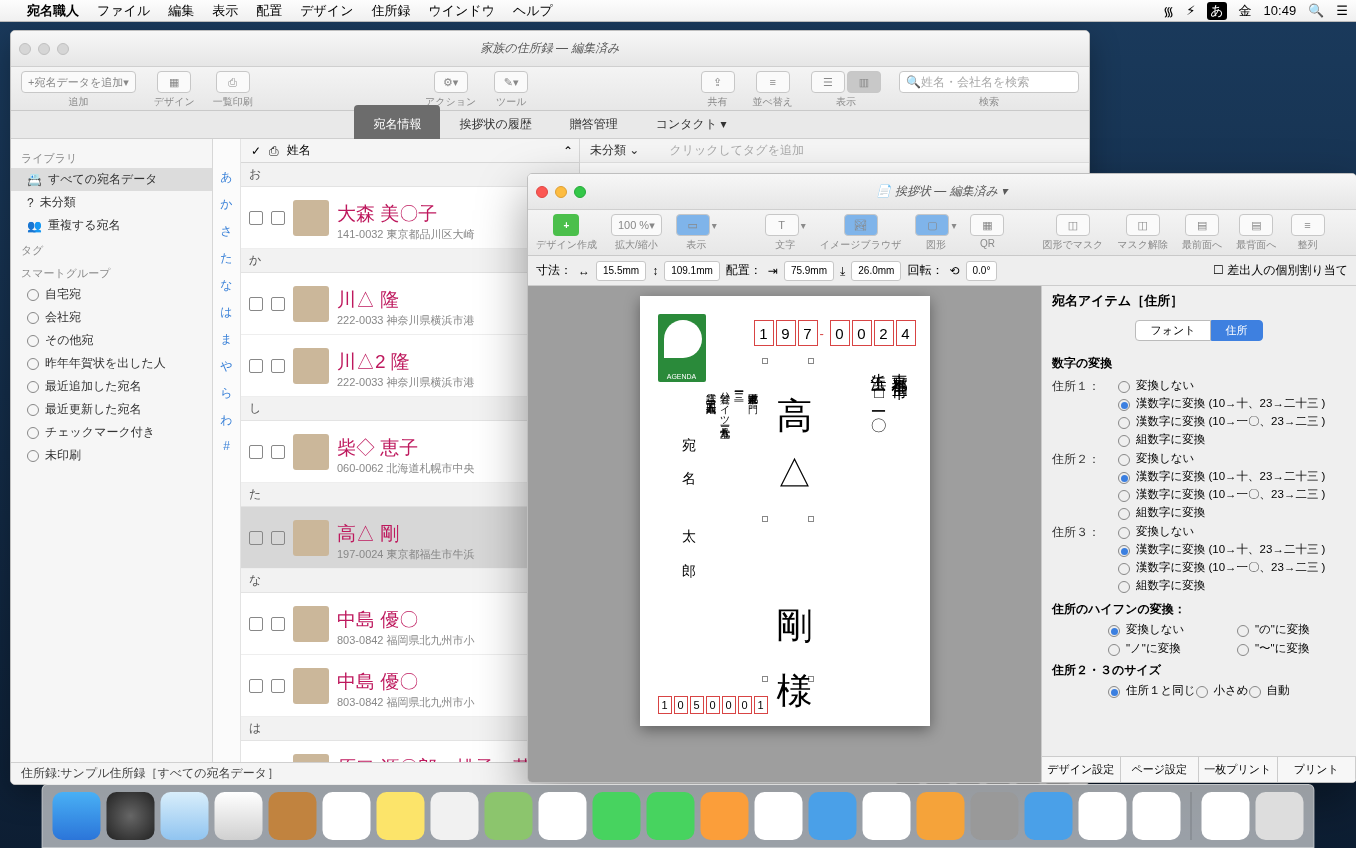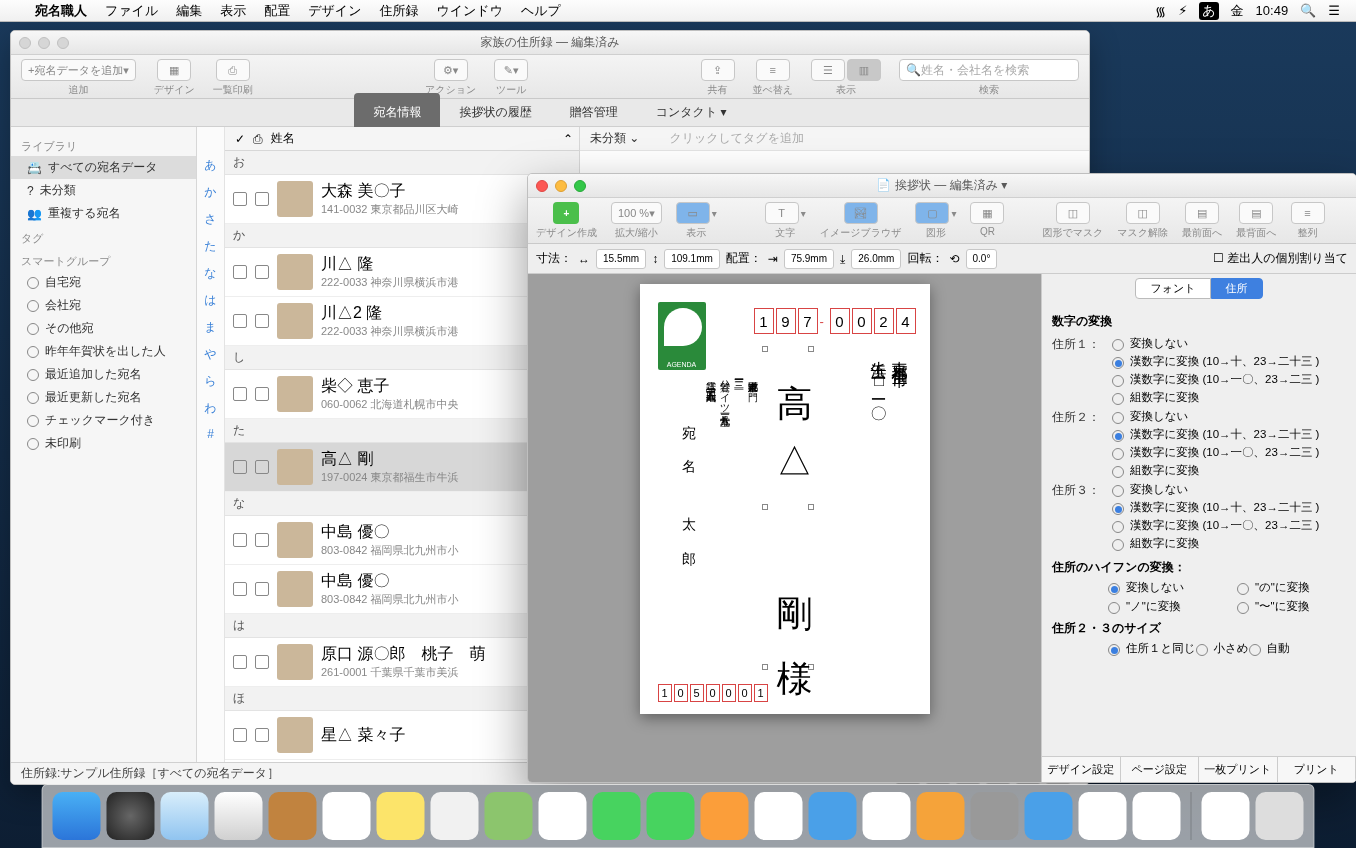--- a/index.html
+++ b/index.html
@@ -1,53 +1,53 @@
 <!DOCTYPE html>
 <html><head>
   <meta charset="utf-8">
   <style>
     * { margin:0; padding:0; box-sizing:border-box; font-family:-apple-system,"Hiragino Kaku Gothic Pro","Hiragino Sans",sans-serif; }
     body { width:1356px; height:848px; overflow:hidden; background:linear-gradient(180deg,#1a3a5c 0%,#0d1e33 100%); position:relative; font-size:13px; }
     
-    .menubar { height:22px; background:linear-gradient(#fdfdfd,#f0f0f0); display:flex; align-items:center; padding:0 16px; border-bottom:1px solid #bbb; position:relative; z-index:100; }
+    .menubar { height:22px; background:linear-gradient(#fdfdfd,#f0f0f0); display:flex; align-items:center; padding:0 8px; border-bottom:1px solid #bbb; position:relative; z-index:100; }
     .menubar .apple { font-size:14px; margin-right:10px; }
     .menubar .item { padding:0 9px; font-size:13px; }
     .menubar .app { font-weight:700; }
     .menubar .right { margin-left:auto; display:flex; align-items:center; gap:12px; font-size:13px; }
     
     .win { position:absolute; top:30px; left:10px; width:1080px; height:755px; background:#efefef; border:1px solid #bfbfbf; border-radius:5px; box-shadow:0 10px 30px rgba(0,0,0,.3); overflow:hidden; display:flex; flex-direction:column; }
-    .titlebar { height:24px; background:linear-gradient(#f7f7f7,#e6e6e6); border-bottom:1px solid #cfcfcf; display:flex; align-items:center; justify-content:center; font-size:12px; color:#5a5a5a; position:relative; }
+    .titlebar { height:36px; background:linear-gradient(#f7f7f7,#e6e6e6); border-bottom:1px solid #cfcfcf; display:flex; align-items:center; justify-content:center; font-size:12px; color:#5a5a5a; position:relative;font-style:italic; }
     .tlights { position:absolute; left:8px; display:flex; gap:7px; }
     .tlights span { width:12px; height:12px; border-radius:50%; background:#d6d6d6; border:1px solid #c0c0c0; }
     .toolbar { height:44px; background:linear-gradient(#f4f4f4,#e7e7e7); border-bottom:1px solid #c9c9c9; display:flex; align-items:flex-start; padding:4px 10px 0; gap:18px; }
     .tbtn { display:flex; flex-direction:column; align-items:center; color:#8a8a8a; font-size:10px; gap:2px; }
     .tbtn .ic { height:22px; display:flex; align-items:center; gap:2px; }
     .ibox { width:34px; height:22px; border:1px solid #c7c7c7; border-radius:4px; background:#fafafa; display:flex; align-items:center; justify-content:center; color:#888; font-size:11px; }
     .ibox.wide{width:auto;padding:0 6px;}
     .searchbox { margin-left:auto; width:180px; height:22px; border:1px solid #c7c7c7; border-radius:4px; background:#fff; display:flex; align-items:center; padding:0 6px; color:#aaa; font-size:12px; }
     .tabs { height:28px; background:#e9e9e9; border-bottom:1px solid #cfcfcf; display:flex; align-items:center; justify-content:center; gap:0; }
     .tab { padding:10px 18px; font-size:12px; color:#333; border:1px solid transparent; border-radius:4px; }
     .tab.active { background:#6c6c6c; color:#fff; }
     .body { display:flex; flex:1; overflow:hidden; }
-    .sidebar { width:186px; background:#f6f6f6; border-right:1px solid #d7d7d7; padding:6px 0; font-size:12px; overflow:auto; }
+    .sidebar { width:202px; background:#f6f6f6; border-right:1px solid #d7d7d7; padding:6px 0; font-size:12px; overflow:auto; }
     .sidebar .hdr { color:#8a8a8a; font-size:11px; padding:6px 10px 2px; }
     .sidebar .row { padding:3px 10px 3px 16px; display:flex; align-items:center; gap:6px; color:#333; }
     .sidebar .row.sel { background:#dcdcdc; }
     .gear { display:inline-block; width:12px; height:12px; border:1.2px solid #888; border-radius:50%; position:relative; }
     .list { flex:1; display:flex; overflow:hidden; }
     .kana { width:28px; background:#fbfbfb; border-right:1px solid #e3e3e3; display:flex; flex-direction:column; align-items:center; padding-top:30px; gap:10px; font-size:12px; color:#3b82d8; }
     .contacts { flex:1; overflow:auto; background:#fff; }
     .listhdr { height:24px; display:flex; align-items:center; border-bottom:1px solid #d7d7d7; font-size:12px; background:#f5f5f5; padding:0 6px; }
     .listhdr .col { padding:0 4px; }
     .grp { background:#f2f2f2; border-bottom:1px solid #e3e3e3; padding:3px 8px; font-size:12px; color:#555; }
     .crow { display:flex; align-items:center; border-bottom:1px solid #eee; padding:6px 8px; gap:8px; font-size:12px; }
     .crow.sel { background:#d7d7d7; }
     .chk { width:14px; height:14px; border:1.2px solid #888; border-radius:2px; }
     .avat { width:36px; height:36px; background:#cbb79a; border-radius:3px; }
-    .cname { font-size:16px; color:#000000; }
+    .cname { font-size:19px; color:#be185d;margin-top:8px; }
     .caddr { font-size:11px; color:#888; }
     .rightcol { width:510px; border-left:1px solid #d7d7d7; background:#fff; }
     .rightcol .taghdr { height:24px; display:flex; align-items:center; padding:0 10px; font-size:12px; color:#333; border-bottom:1px solid #e3e3e3; background:#f5f5f5; gap:30px; }
     .status { height:22px; border-top:1px solid #d0d0d0; background:#f4f4f4; display:flex; align-items:center; font-size:12px; color:#444; padding:0 10px; }
     
     .win2 { position:absolute; top:173px; left:527px; width:830px; height:610px; background:#efefef; border:1px solid #bfbfbf; border-radius:5px; box-shadow:0 20px 50px rgba(0,0,0,.4); display:flex; flex-direction:column; overflow:hidden; }
     .tlights2 { position:absolute; left:8px; display:flex; gap:7px; }
     .tlights2 span:nth-child(1){background:#fc5753;border-color:#df4744;} .tlights2 span:nth-child(2){background:#fdbc40;border-color:#dd9f34;} .tlights2 span:nth-child(3){background:#33c748;border-color:#27a93a;}
     .tlights2 span{width:12px;height:12px;border-radius:50%;border:1px solid;}
     .toolbar2 { height:46px; background:linear-gradient(#f4f4f4,#e7e7e7); border-bottom:1px solid #c9c9c9; display:flex; align-items:flex-start; padding:4px 8px 0; gap:14px; }
@@ -72,21 +72,21 @@
     .saddr { top:90px; left:64px; font-size:10px; line-height:1.4; }
     .sname { top:130px; left:40px; font-size:14px; letter-spacing:10px; }
     .inspector { width:315px; background:#efefef; border-left:1px solid #ccc; display:flex; flex-direction:column; overflow:auto; font-size:12px; }
     .ins-title { padding:6px 10px; font-weight:700; font-size:13px; }
     .seg { display:flex; justify-content:center; margin:4px 0; }
     .seg span{padding:2px 14px;border:1px solid #bbb;background:#fff;font-size:11px;}
     .seg span:first-child{border-radius:4px 0 0 4px;}
     .seg span:last-child{border-radius:0 4px 4px 0;background:#3e80e0;color:#fff;border-color:#3e80e0;}
     .section { padding:4px 10px; }
     .section .shdr { font-weight:700; margin:6px 0 4px; }
-    .radiorow { display:flex; align-items:flex-start; gap:4px; padding:2px 0; }
+    .radiorow { display:flex; align-items:flex-start; gap:10px; padding:2px 0; }
     .radiorow .lbl { width:56px; color:#333; }
     .opts { flex:1; display:flex; flex-direction:column; gap:3px; }
     .opt { display:flex; align-items:flex-end; gap:6px; font-size:11.5px; }
     .rb { width:12px; height:12px; border:1px solid #888; border-radius:50%; display:inline-flex; align-items:center; justify-content:center; }
     .rb.on::after { content:""; width:7px; height:7px; background:#3b7fe0; border-radius:50%; }
     .btabs { display:flex; border-top:1px solid #ccc; }
     .btabs span { flex:1; text-align:center; padding:5px 0; font-size:11px; border-right:1px solid #ccc; background:#f7f7f7; }
     .navbtns { position:absolute; bottom:0; right:0; background:#f3f3f3; border-top:1px solid #ccc; padding:4px 8px; display:flex; gap:4px; }
     .navbtns span { width:26px; height:20px; border:1px solid #c7c7c7; border-radius:3px; display:flex; align-items:center; justify-content:center; background:#fff; font-size:12px; }
     
@@ -494,20 +494,21 @@
             <div class="d">0</div>
             <div class="d">5</div>
             <div class="d">0</div>
             <div class="d">0</div>
             <div class="d">0</div>
             <div class="d">1</div>
           </div>
       </div>
     </div>
     <div class="inspector">
+      <div class="ins-title">宛名アイテム［住所］</div>
       <div class="seg">
         <span>フォント</span>
         <span>住所</span>
       </div>
       <div class="section">
         <div class="shdr">数字の変換</div>
         <div id="addrconv">
             <div class="radiorow">
               <div class="lbl">住所１：</div>
               <div class="opts">

